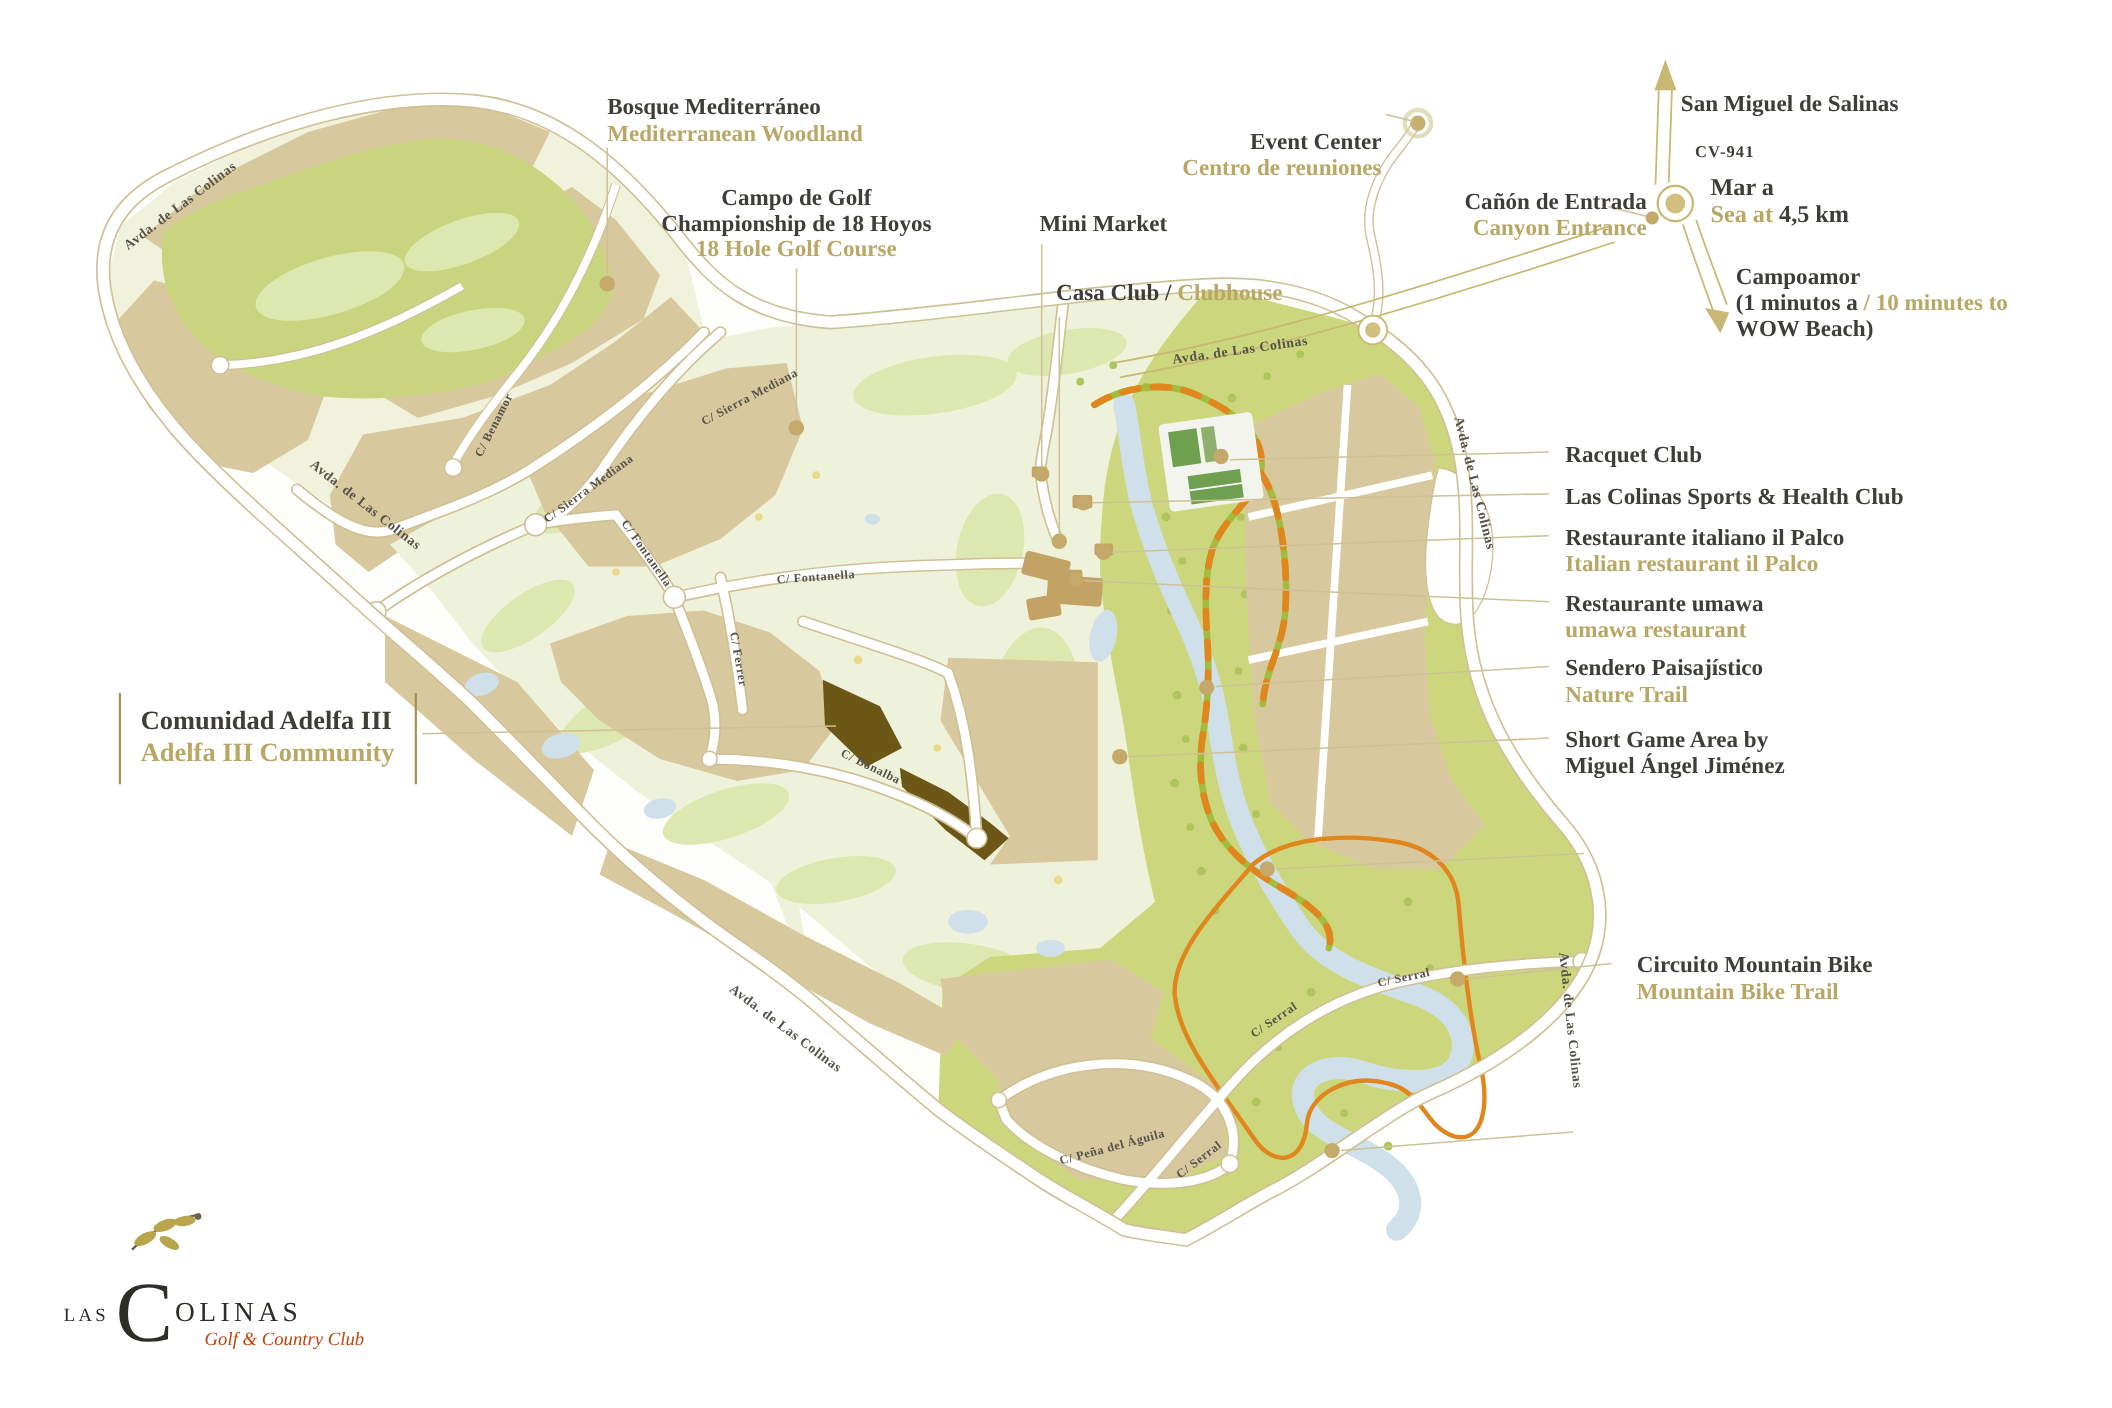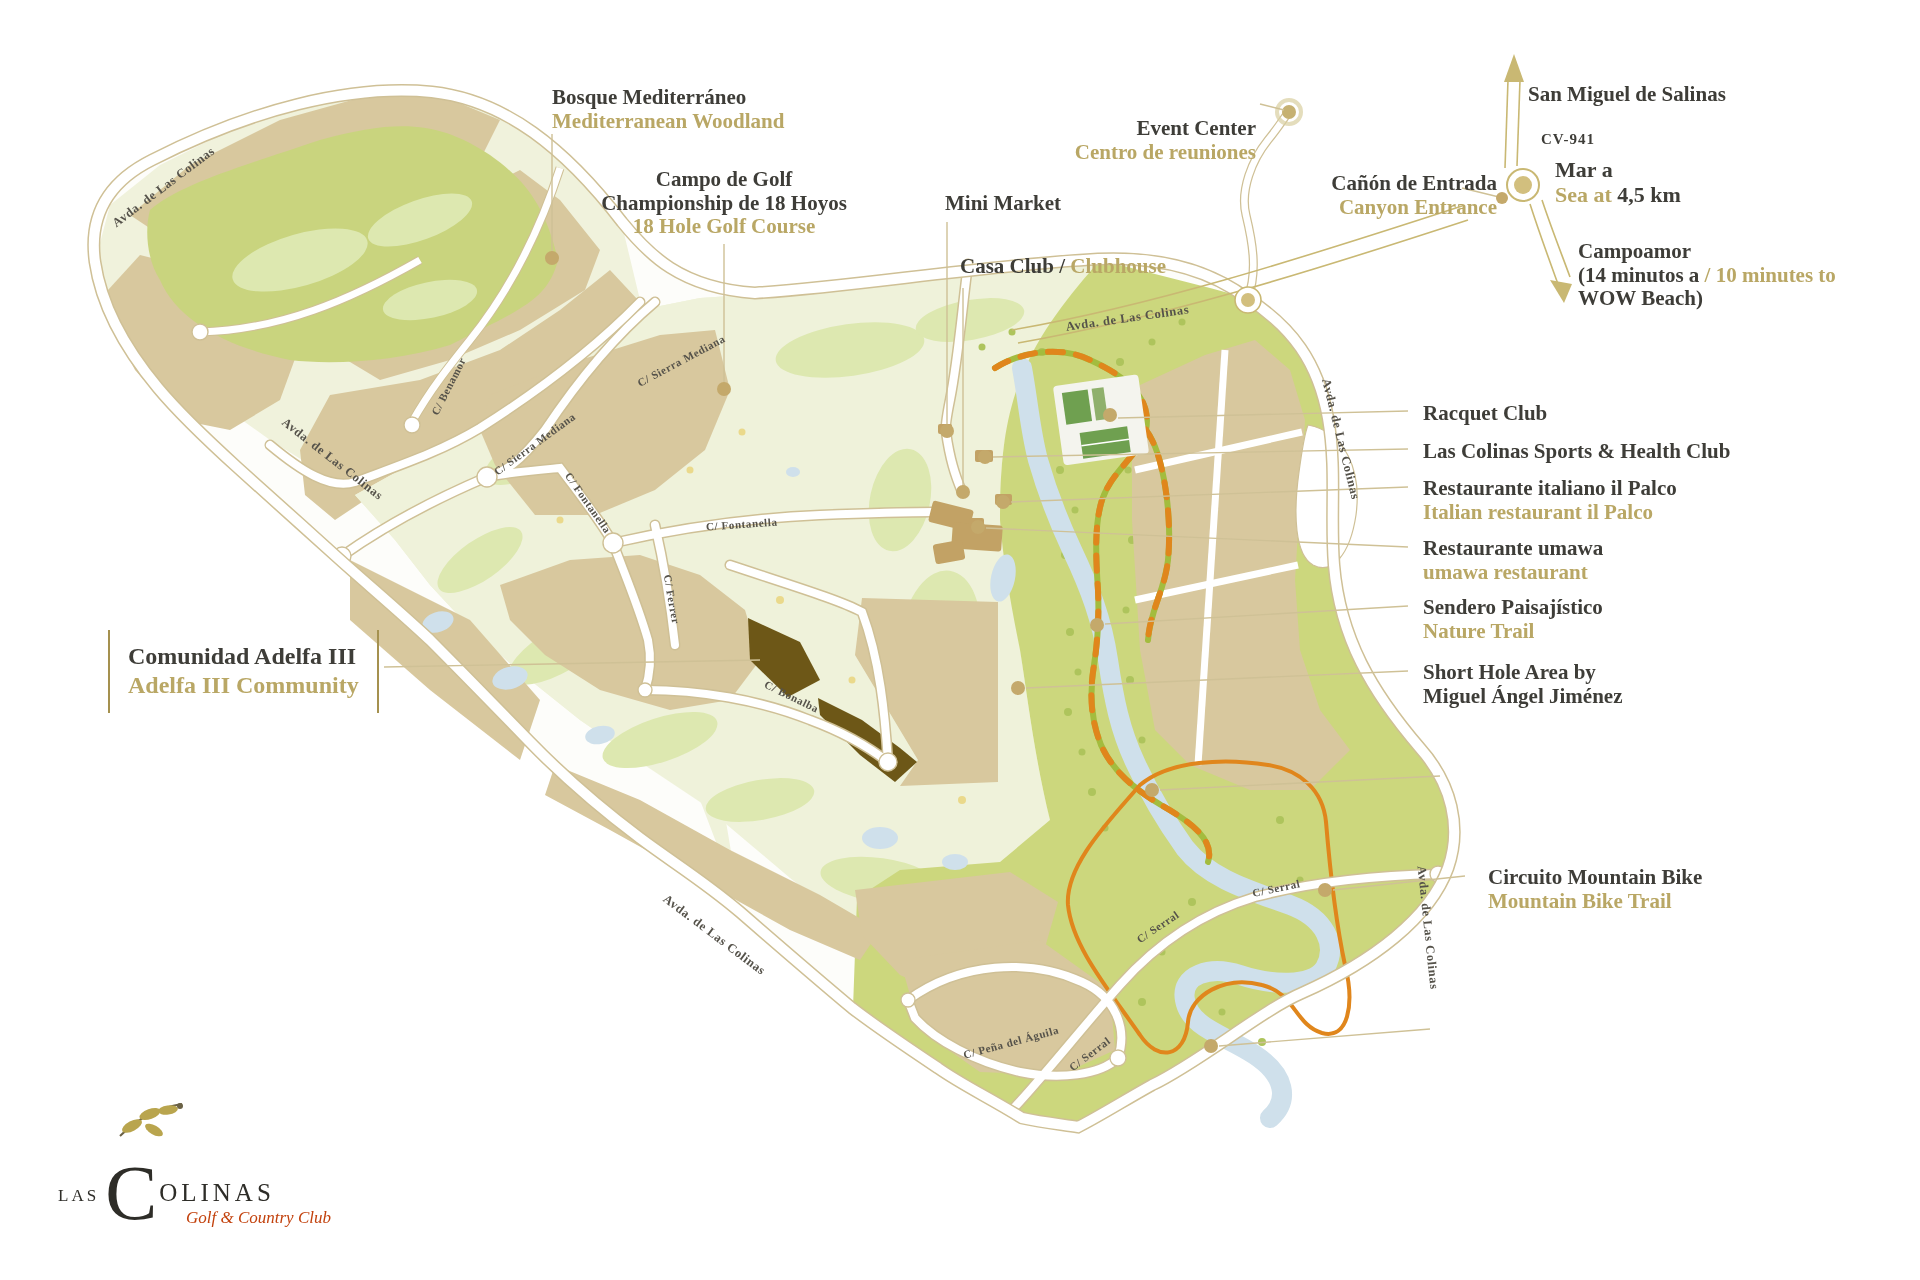--- a/index.html
+++ b/index.html
@@ -350,21 +350,21 @@
     <span>CV-941</span>
   </div>
 
   <div class="lbl" style="left:1555px;top:158px;font-size:22px;">
     <span class="blk">Mar a</span>
     <span><span class="g">Sea at </span><span>4,5 km</span></span>
   </div>
 
   <div class="lbl" style="left:1578px;top:240px;">
     <span class="blk">Campoamor</span>
-    <span class="blk"><span>(14 minutos a </span><span class="g">/ 10 minutes to</span></span>
+    <span class="blk"><span>(1 minutos a </span><span class="g">/ 10 minutes to</span></span>
     <span class="blk">WOW Beach)</span>
   </div>
 
   <div class="lbl" style="left:1423px;top:402px;">
     <span>Racquet Club</span>
   </div>
 
   <div class="lbl" style="left:1423px;top:440px;">
     <span>Las Colinas Sports &amp; Health Club</span>
   </div>
@@ -378,21 +378,21 @@
     <span>Restaurante umawa</span>
     <span class="g blk">umawa restaurant</span>
   </div>
 
   <div class="lbl" style="left:1423px;top:596px;">
     <span>Sendero Paisajístico</span>
     <span class="g blk">Nature Trail</span>
   </div>
 
   <div class="lbl" style="left:1423px;top:661px;">
-    <span class="blk">Short Hole Area by</span>
+    <span class="blk">Short Game Area by</span>
     <span class="blk">Miguel Ángel Jiménez</span>
   </div>
 
 
   <div class="lbl" style="left:1488px;top:866px;">
     <span>Circuito Mountain Bike</span>
     <span class="g blk">Mountain Bike Trail</span>
   </div>
 
 

